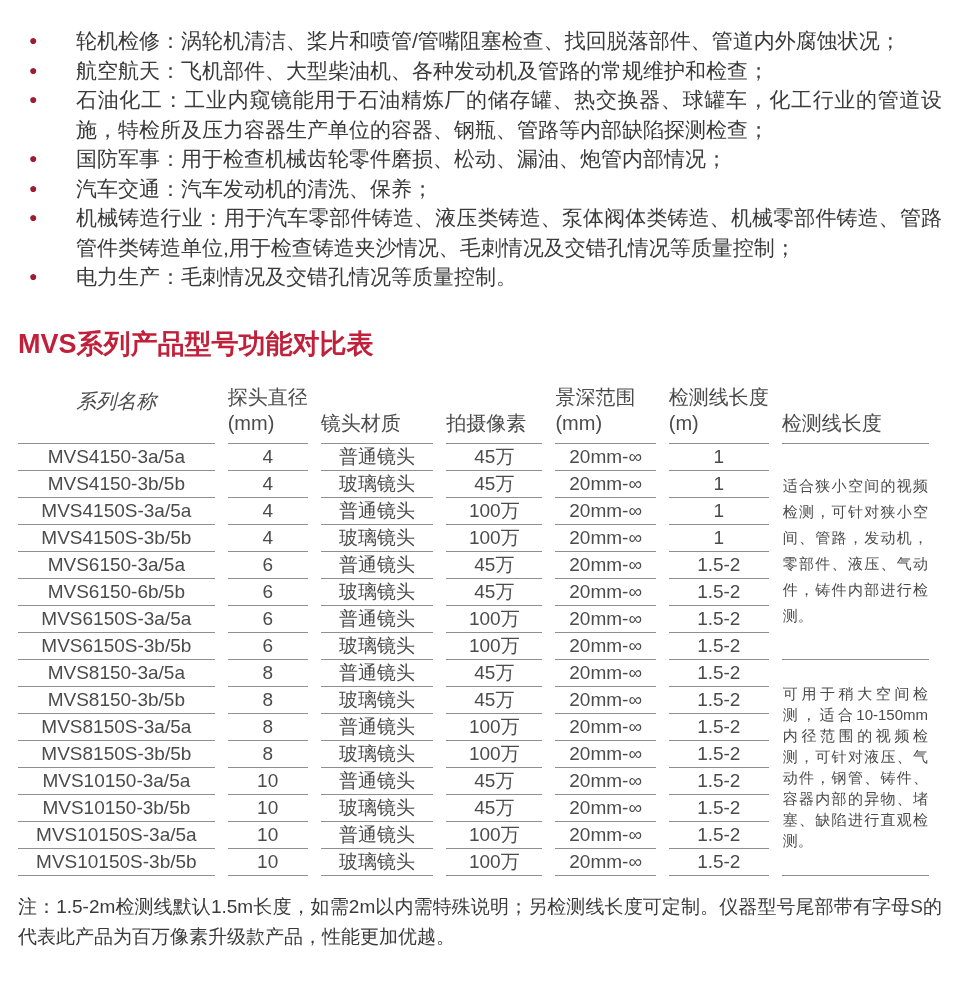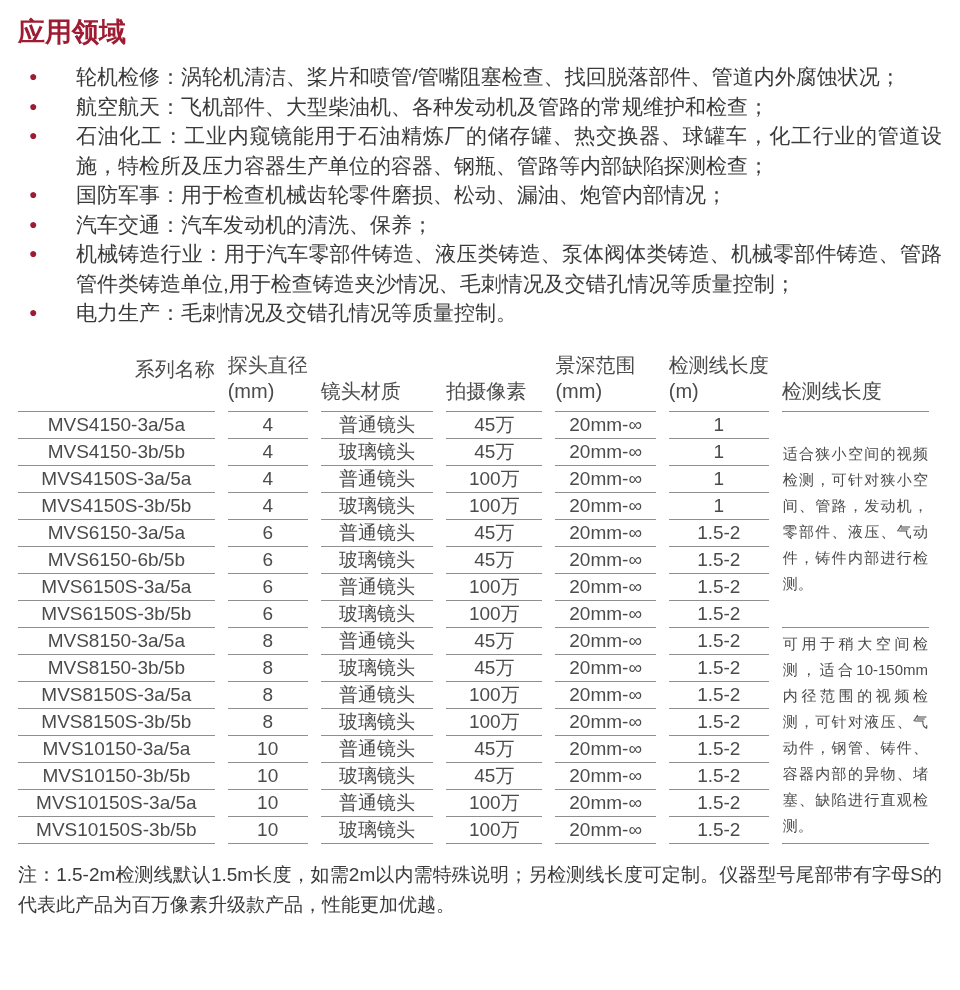--- a/index.html
+++ b/index.html
@@ -70,56 +70,56 @@
   table.compare thead th {
     font-weight: 400;
     text-align: left;
     vertical-align: bottom;
     padding-bottom: 7px;
     border-bottom: 1px solid #8f8f8f;
     font-size: 20px;
     line-height: 26px;
   }
   table.compare thead th:first-child {
-    text-align: right;
+    text-align: center;
     vertical-align: top;
     padding-top: 4px;
+    font-style: italic;
   }
   table.compare tbody td {
     height: 26px;
     text-align: center;
     vertical-align: middle;
     border-bottom: 1px solid #8f8f8f;
   }
   table.compare td.col-series {
     text-align: center;
   }
   table.compare td.usage {
     white-space: normal;
     text-align: justify;
     vertical-align: middle;
     font-size: 15px;
     padding: 0 1px;
   }
   table.compare td.usage-0 { line-height: 26px; }
-  table.compare td.usage-1 { line-height: 26px; }
+  table.compare td.usage-1 { line-height: 21px; }
   .note {
     margin: 16px 0 0 0;
     font-size: 19px;
     line-height: 30px;
     color: #3a3a3a;
     text-align: justify;
   }
 </style>
 </head>
 <body>
 
 <div class="page">
 
-  <h1 class="section-title title-apps">应用领域</h1>
 
   <ul class="app-list" id="app-list">
       <li>
         <span class="dot">●</span>
         <span class="li-text">轮机检修：涡轮机清洁、桨片和喷管/管嘴阻塞检查、找回脱落部件、管道内外腐蚀状况；</span>
       </li>
       <li>
         <span class="dot">●</span>
         <span class="li-text">航空航天：飞机部件、大型柴油机、各种发动机及管路的常规维护和检查；</span>
       </li>
@@ -138,20 +138,21 @@
       <li>
         <span class="dot">●</span>
         <span class="li-text">机械铸造行业：用于汽车零部件铸造、液压类铸造、泵体阀体类铸造、机械零部件铸造、管路管件类铸造单位,用于检查铸造夹沙情况、毛刺情况及交错孔情况等质量控制；</span>
       </li>
       <li>
         <span class="dot">●</span>
         <span class="li-text">电力生产：毛刺情况及交错孔情况等质量控制。</span>
       </li>
     </ul>
 
+  <h2 class="section-title title-table">MVS系列产品型号功能对比表</h2>
 
   <table class="compare">
     <colgroup>
       <col style="width:205px">
       <col style="width:62px">
       <col style="width:120px">
       <col style="width:100px">
       <col style="width:105px">
       <col style="width:72px">
       <col style="width:158px">

